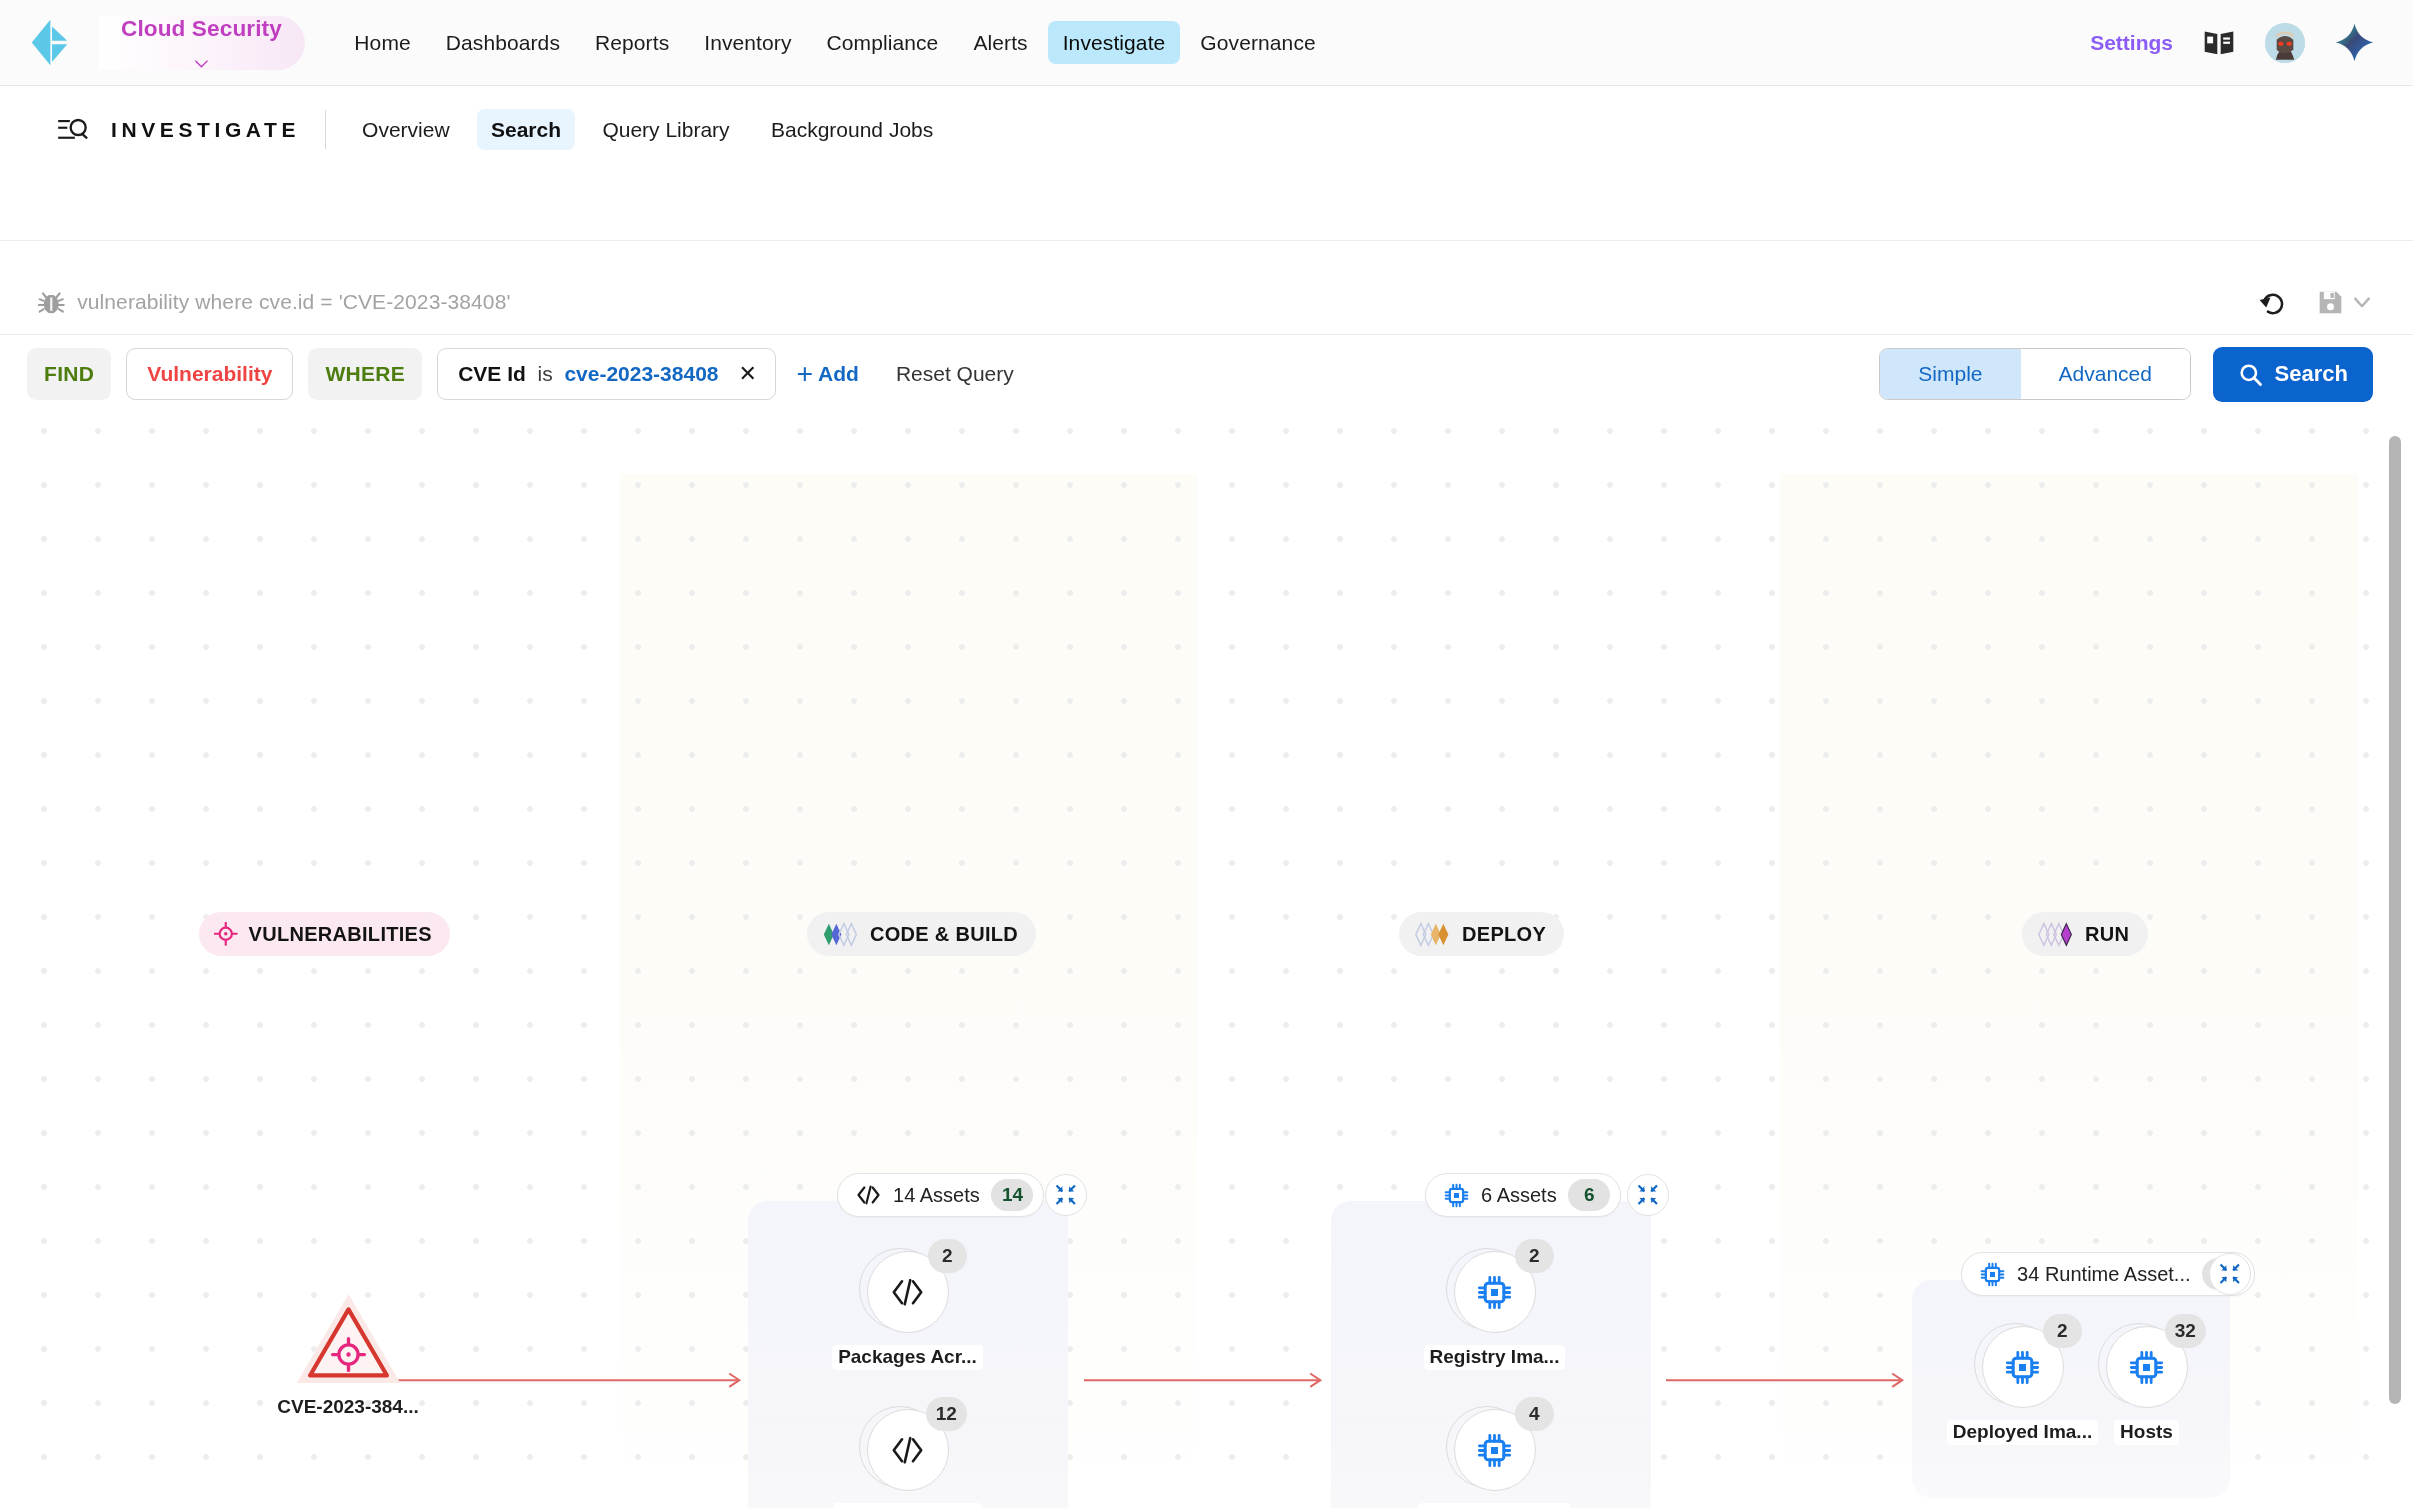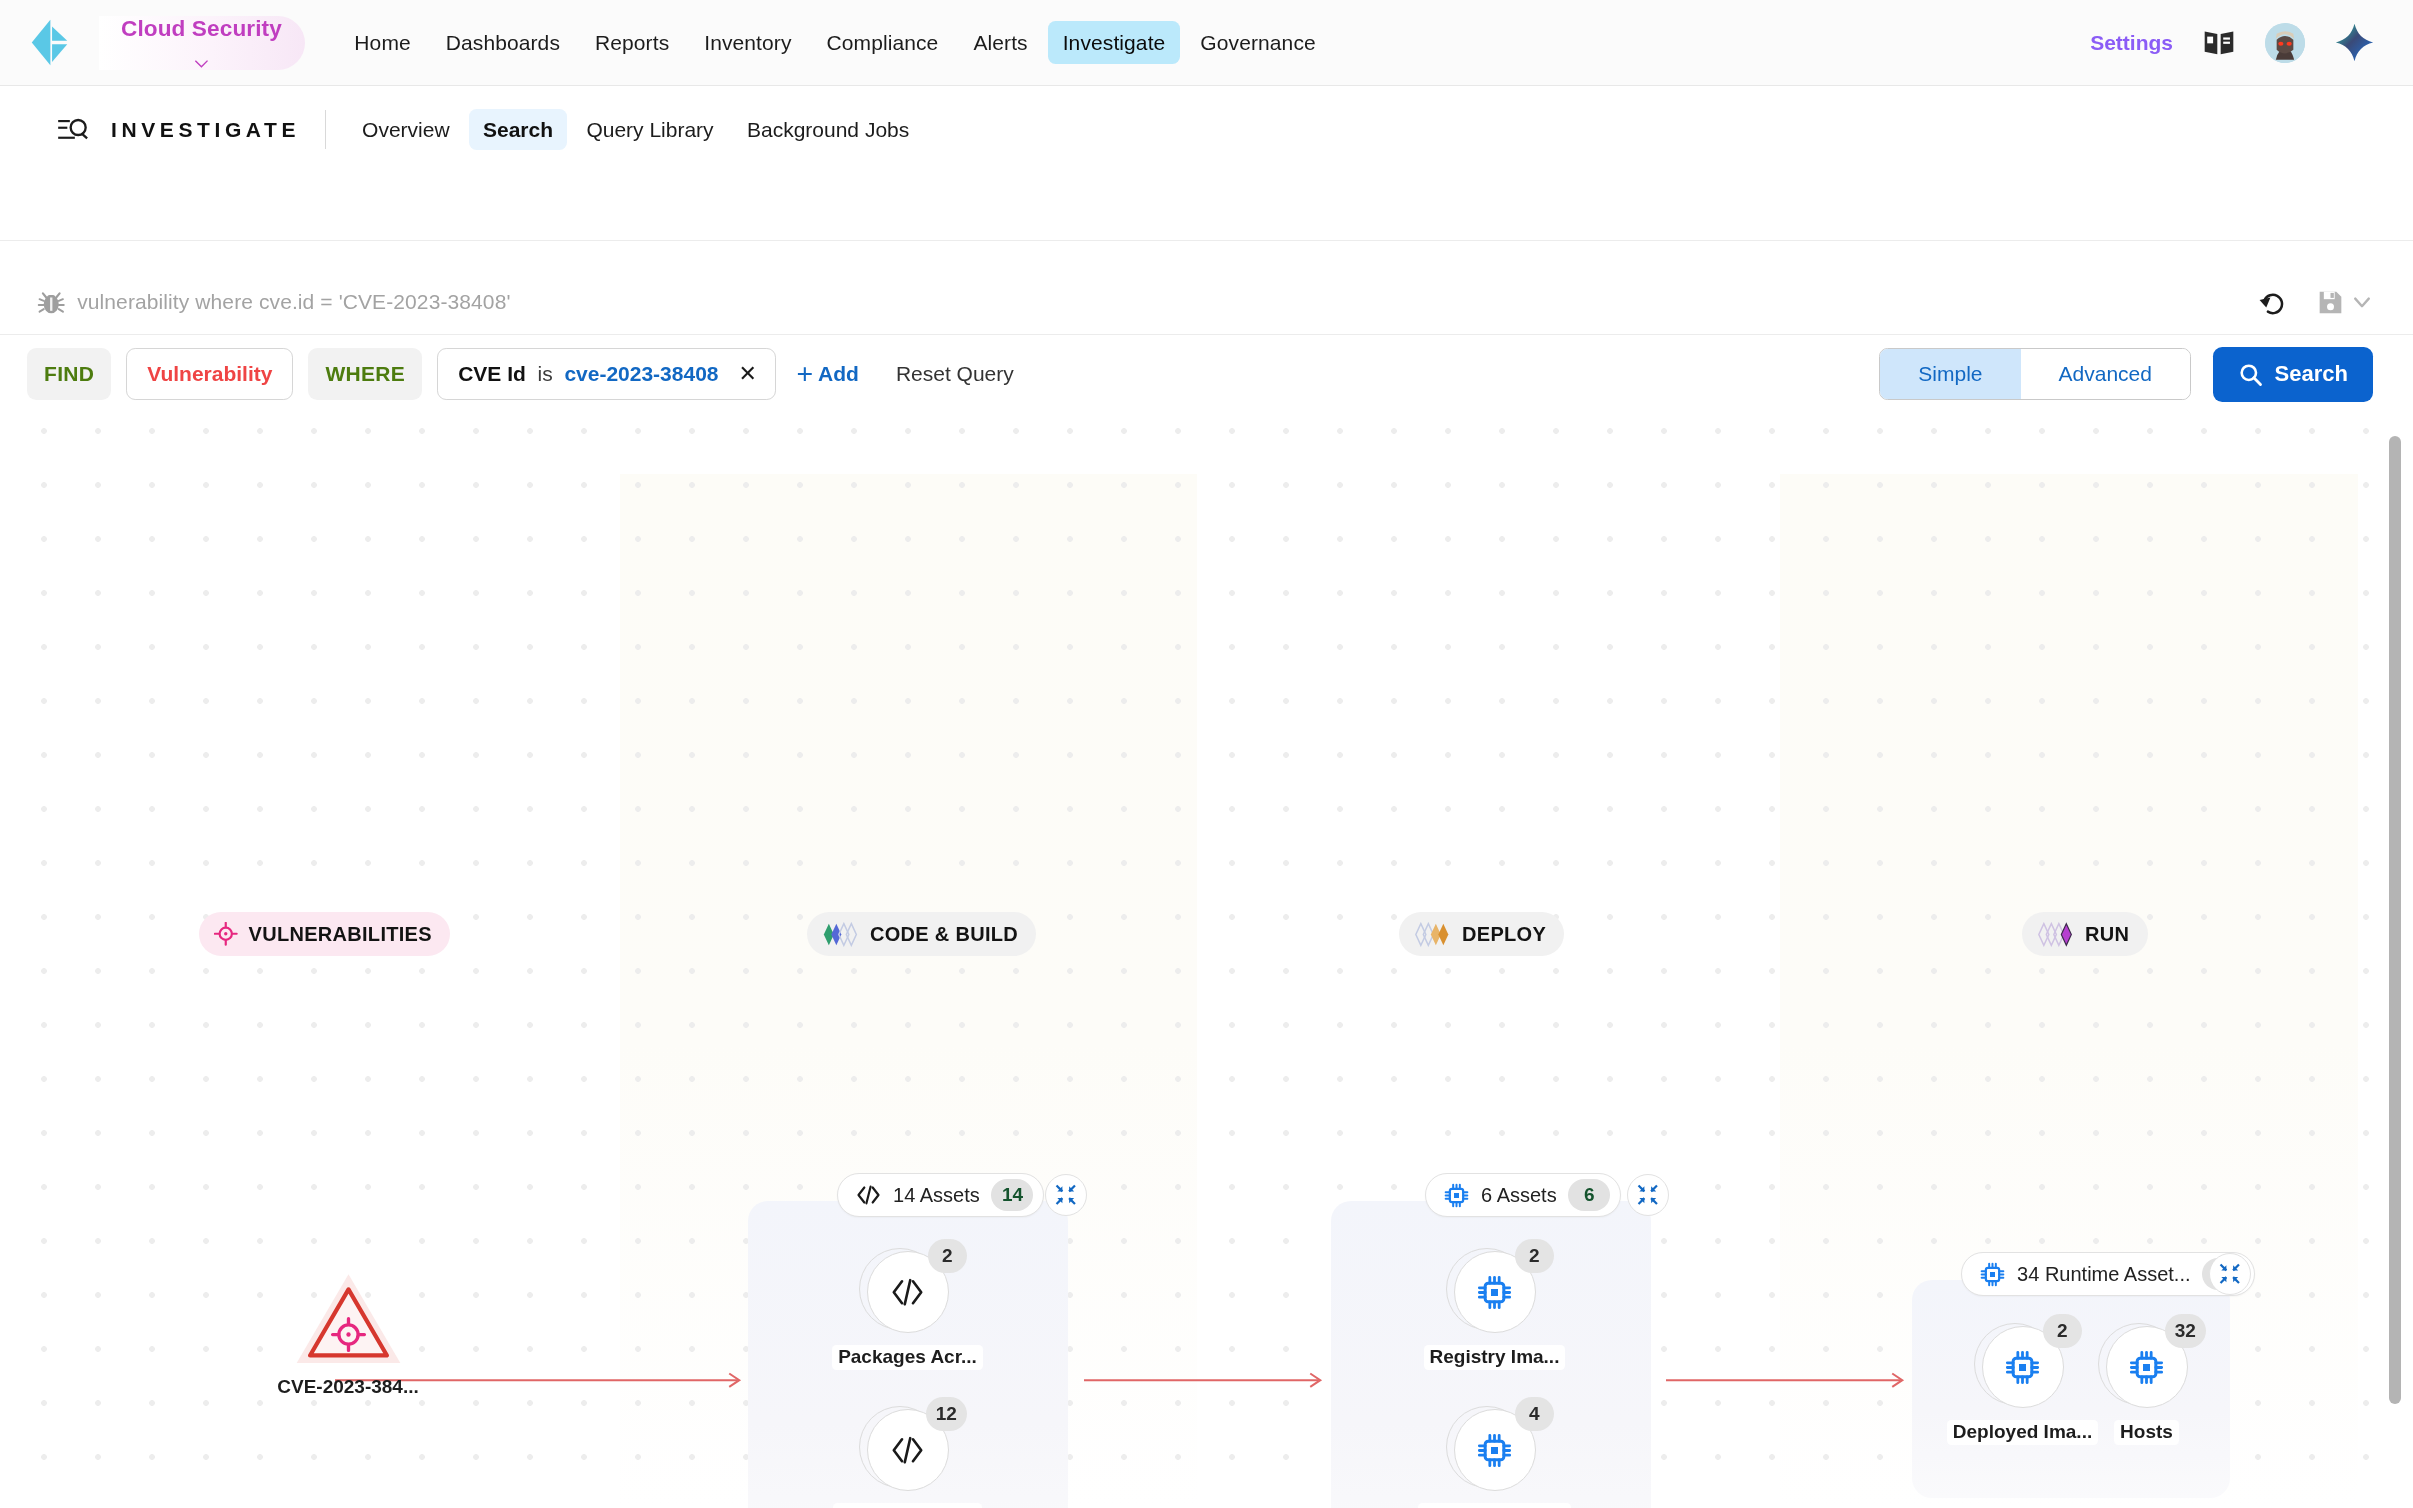--- a/index.html
+++ b/index.html
@@ -60,21 +60,21 @@
     width: 2413px; height: 87px;
     background: #ffffff;
     display: flex; align-items: center;
   }
   .subnav-icon { margin-left: 57px; width: 34px; height: 34px; display:flex; align-items:center; justify-content:center; }
   .subnav-title {
     margin-left: 20px; font-size: 21px; font-weight: 700;
     letter-spacing: 4.6px; color: #111;
   }
   .subnav-sep { width: 0.8px; height: 39px; background: #d9d9d9; margin-left: 25px; }
-  .subtabs { display: flex; align-items: flex-end; gap: 5px; margin-left: 22px; }
+  .subtabs { display: flex; align-items: flex-end; gap: 13px; margin-left: 22px; }
   .subtabs a {
     font-size: 21px; color: #1c1c1c; text-decoration: none;
     padding: 8.4px 14.2px; border-radius: 7.5px; white-space: nowrap;
   }
   .subtabs a.active { background: #e8f4fe; color: #111; font-weight: 600; }
 
   .divider-row {
     position: absolute; top: 240px; left: 0; width: 2413px; height: 0.8px; background: #ececec;
   }
 
@@ -219,21 +219,21 @@
   }
 
   .n-pkg    { left: 828px;  top: 838px; }
   .n-iac    { left: 828px;  top: 996px; }
   .n-reg    { left: 1415px; top: 838px; }
   .n-hvm    { left: 1415px; top: 996px; }
   .n-dimg   { left: 1943px; top: 913px; }
   .n-hosts  { left: 2067px; top: 913px; }
 
   
-  .cve-node { position: absolute; left: 243px; top: 858px; width: 210px; text-align: center; }
+  .cve-node { position: absolute; left: 243px; top: 878px; width: 210px; text-align: center; }
   .cve-node .tri-wrap { position: relative; width: 107px; height: 97px; margin: 0 auto; }
   .cve-node .label {
     margin-top: 8.4px; font-size: 19px; font-weight: 600; color: #1d1d1d; white-space: nowrap;
   }
 
   
   .arrow { position: absolute; height: 18.4px; }
   .a1 { left: 335px;  top: 958px; width: 411px; }
   .a2 { left: 1084px; top: 958px; width: 243px; }
   .a3 { left: 1666px; top: 958px; width: 243px; }

